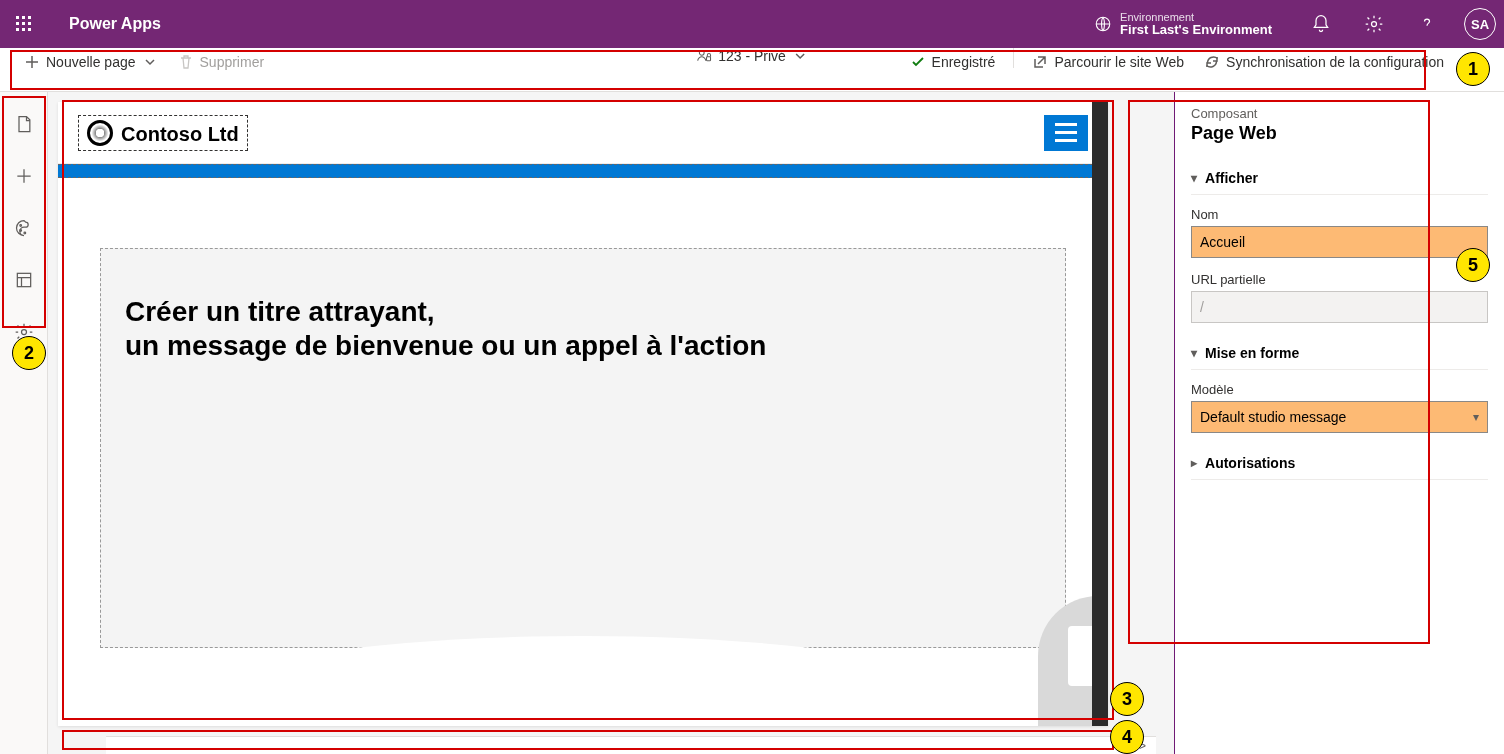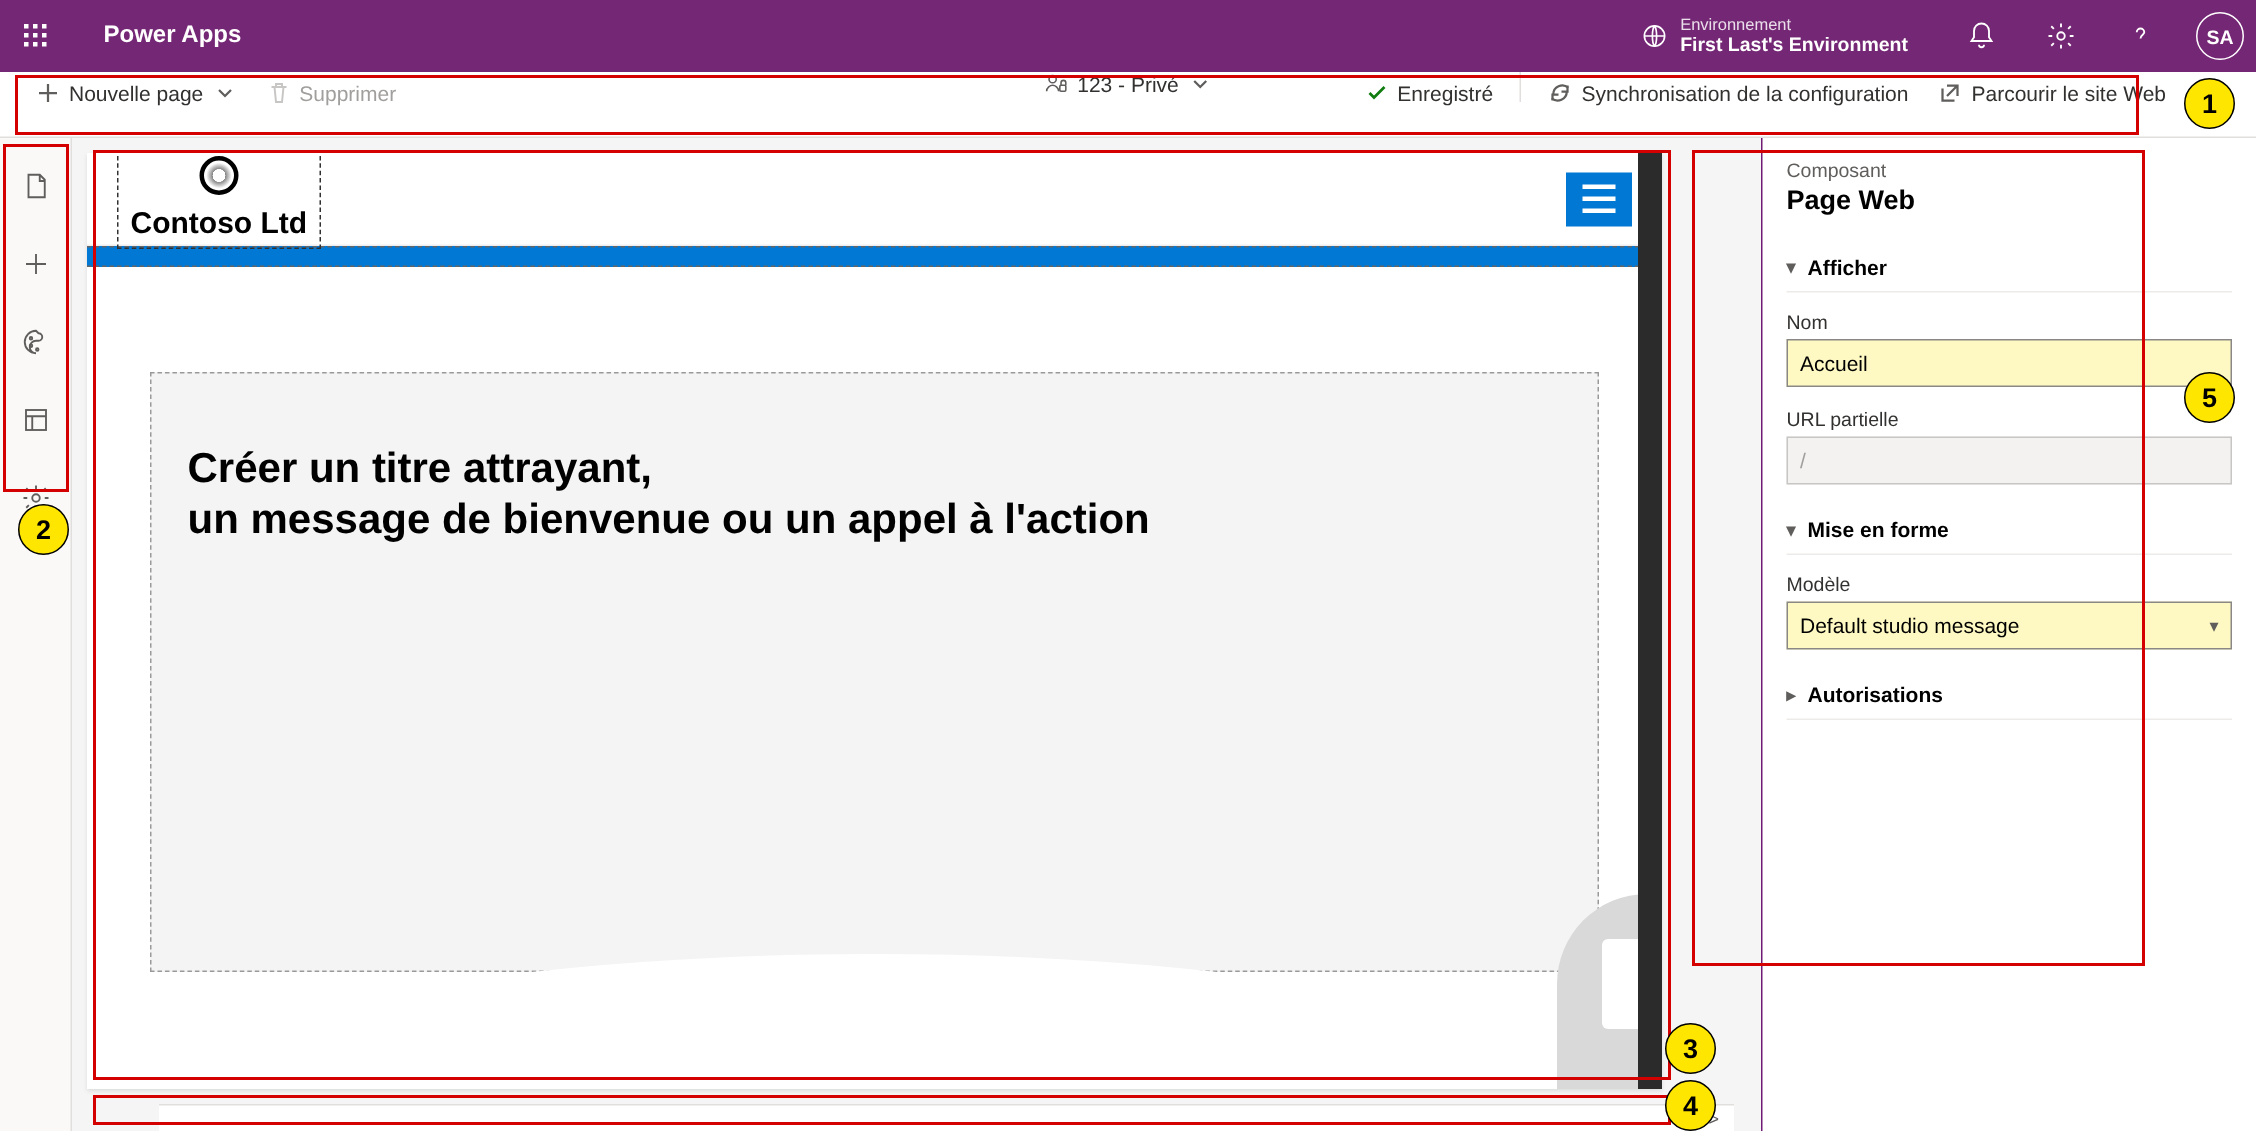--- a/index.html
+++ b/index.html
@@ -129,21 +129,21 @@
   }
   .site-header {
     height: 62px;
     display: flex; align-items: center; justify-content: space-between;
     padding: 0 20px;
     border-bottom: 1px solid #eee;
   }
   .logo-box {
     border: 1px dashed #323130;
     padding: 4px 8px;
-    display: flex; align-items: center; gap: 8px; flex-direction: column;
+    display: flex; align-items: flex-end; gap: 8px;
   }
   .logo-circle {
     width: 26px; height: 26px; border-radius: 50%;
     border: 3px solid #000;
     background: radial-gradient(circle at 50% 50%, #fff 30%, #888 31%, #fff 60%);
     position: relative;
   }
   .logo-text { font-weight: 700; font-size: 20px; }
   .hamburger {
     width: 44px; height: 36px;
@@ -231,21 +231,21 @@
     margin-bottom: 12px;
   }
   .section-header.collapsed { border-bottom: 1px solid #edebe9; margin-bottom: 0; }
   .field-label { font-size: 13px; color: #323130; margin-bottom: 4px; }
   .text-input, .select-input {
     width: 100%;
     height: 32px;
     border: 1px solid #8a8886;
     padding: 0 8px;
     font-size: 14px;
-    background: #fef9c3;
+    background: #fdba74;
     margin-bottom: 14px;
   }
   .text-input.disabled {
     background: #f3f2f1;
     color: #a19f9d;
     border-color: #c8c6c4;
   }
   .select-input { display: flex; align-items: center; justify-content: space-between; cursor: pointer; }
   .chev { font-size: 12px; color: #605e5c; }
 </style>
@@ -330,30 +330,30 @@
   <div class="cmd-spacer"></div>
   <div class="cmd-btn">
     <svg viewBox="0 0 16 16" stroke="#107c10" stroke-width="1.8" fill="none">
         <path d="M3 8l3 3 7-7"></path>
       </svg>
     <span>Enregistré</span>
   </div>
   <div class="cmd-sep"></div>
   <div class="cmd-btn">
     <svg viewBox="0 0 16 16" stroke="#605e5c" stroke-width="1.5" fill="none">
+        <path d="M6 3h7v7M13 3L6 10M11 13H3V5"></path>
+      </svg>
+    <span>Parcourir le site Web</span>
+  </div>
+  <div class="cmd-btn">
+    <svg viewBox="0 0 16 16" stroke="#605e5c" stroke-width="1.5" fill="none">
         <path d="M13 3v4h-4M3 13V9h4"></path>
         <path d="M3.5 9a6 6 0 0110-4.5M12.5 7a6 6 0 01-10 4.5"></path>
       </svg>
     <span>Synchronisation de la configuration</span>
-  </div>
-  <div class="cmd-btn">
-    <svg viewBox="0 0 16 16" stroke="#605e5c" stroke-width="1.5" fill="none">
-        <path d="M6 3h7v7M13 3L6 10M11 13H3V5"></path>
-      </svg>
-    <span>Parcourir le site Web</span>
   </div>
   <div class="cmd-btn">
     <svg viewBox="0 0 20 20" stroke="#742774" stroke-width="1.5" fill="none">
         <circle cx="8" cy="6" r="3"></circle>
         <path d="M3 16c0-3 2-5 5-5"></path>
         <path d="M13 8l3 3-3 3M16 11h-5"></path>
       </svg>
   </div>
 </div>
 

